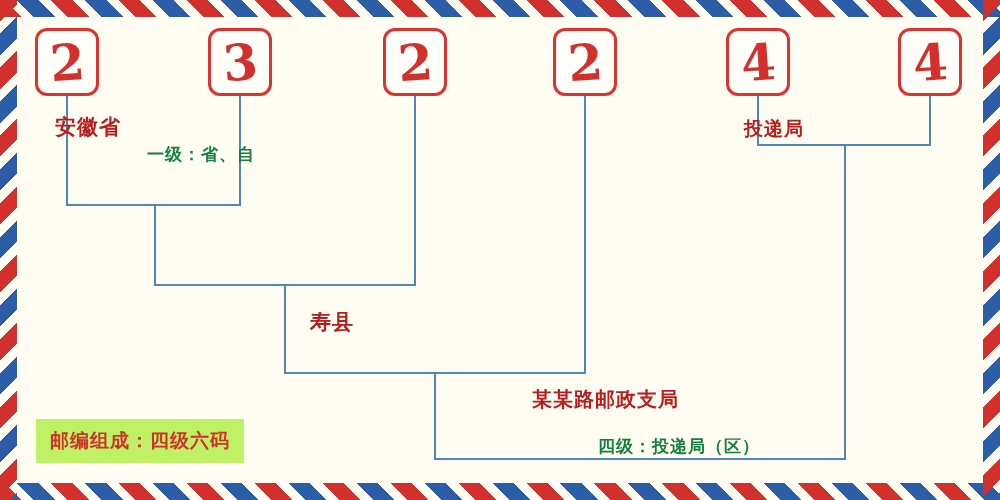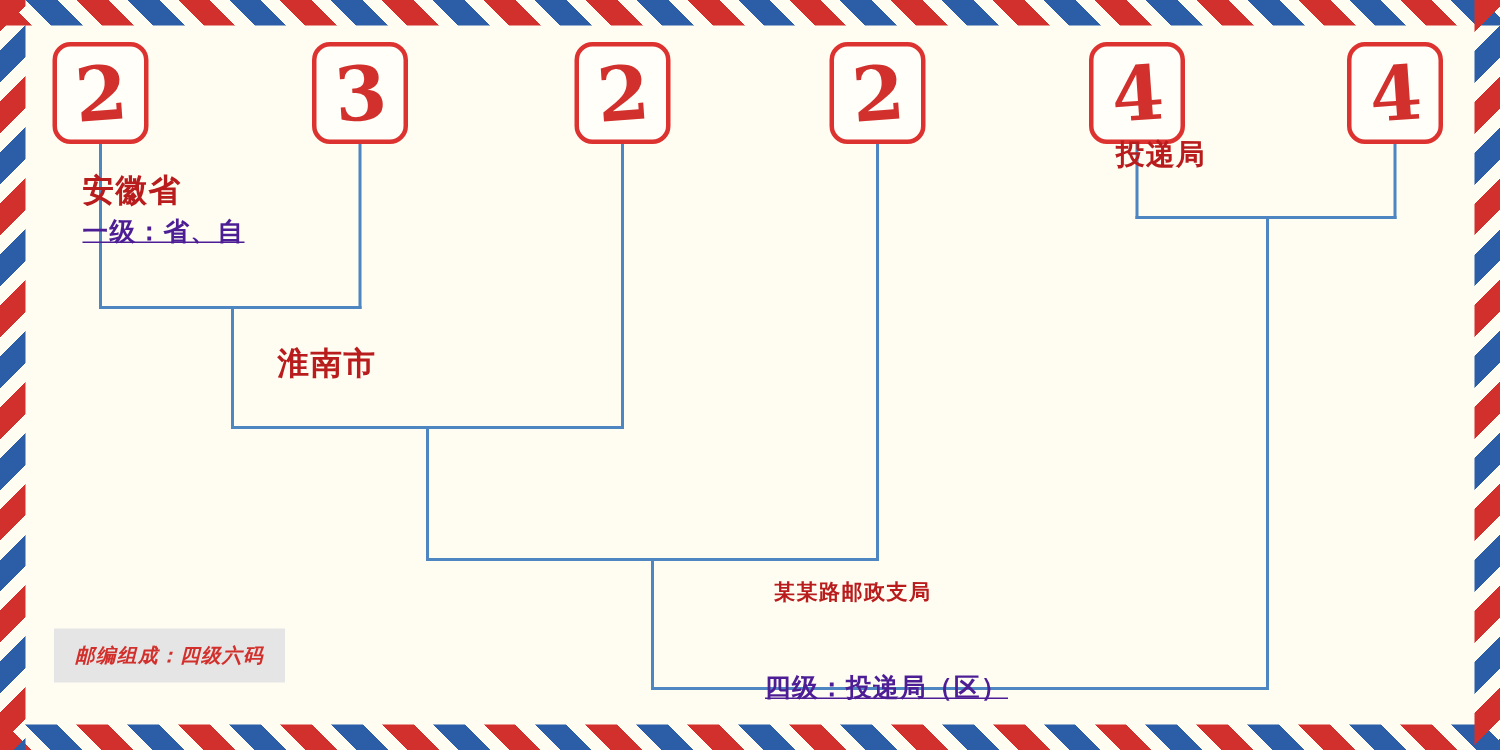--- a/index.html
+++ b/index.html
@@ -60,38 +60,36 @@
   .place {
     position:absolute; z-index:2;
     text-align:left;
     color:#b91c1c;
     font-weight:bold;
     font-size:21px;
     letter-spacing:1px;
   }
   .desc {
     position:absolute; z-index:2;
-    text-align:left;
-    color:#4c1d95;
+    text-align:right;
+    color:#15803d;
     font-weight:bold;
     font-size:17px;
     line-height:1.35;
     letter-spacing:1px;
-    text-decoration:underline;
   }
 
   .footer-badge {
     position:absolute; left:36px; top:419px; z-index:2;
-    background:#e5e5e5;
+    background:#bef264;
     color:#d2302c;
     font-weight:bold;
-    font-size:13px;
+    font-size:19px;
     letter-spacing:1px;
     padding:9px 14px;
-    font-style:italic;
   }
 </style>
 </head>
 <body>
 
 <div class="canvas">
 
   <div class="edge edge-h edge-top"></div>
   <div class="edge edge-h edge-bottom"></div>
   <div class="edge edge-v edge-left"></div>
@@ -134,23 +132,23 @@
 
   <div class="line v" style="left:757px;top:96px;height:50px"></div>
   <div class="line v" style="left:929px;top:96px;height:50px"></div>
   <div class="line h" style="left:757px;top:144px;width:174px"></div>
 
   <div class="place" style="left:55px;top:113px;width:200px">安徽省</div>
   <div class="desc" style="left:55px;top:144px;width:200px">
     <span>一级：省、自</span><br>
   </div>
 
-  <div class="place" style="left:185px;top:228px;width:200px">淮南市</div>
 
+  <div class="place" style="left:310px;top:308px;width:250px">寿县</div>
 
-  <div class="place" style="left:516px;top:386px;width:250px;font-size:14px">某某路邮政支局</div>
-  <div class="desc" style="left:510px;top:448px;width:250px">四级：投递局（区）</div>
+  <div class="place" style="left:532px;top:386px;width:250px;font-size:20px">某某路邮政支局</div>
+  <div class="desc" style="left:510px;top:436px;width:250px">四级：投递局（区）</div>
 
-  <div class="place" style="left:744px;top:90px;width:200px;font-size:19px">投递局</div>
+  <div class="place" style="left:744px;top:116px;width:200px;font-size:19px">投递局</div>
 
   <div class="footer-badge">邮编组成：四级六码</div>
 
 </div>
 
 </body></html>

